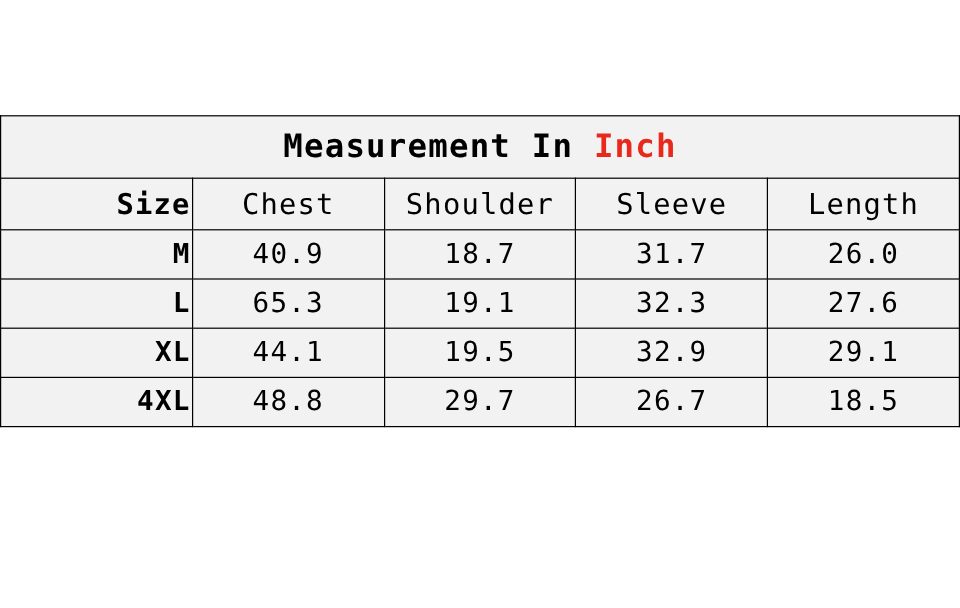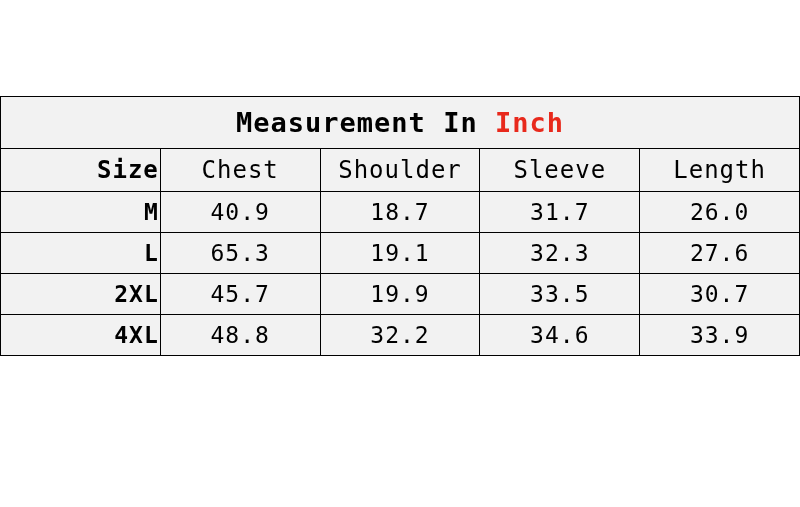--- a/index.html
+++ b/index.html
@@ -98,29 +98,29 @@
           <td class="col-length">26.0</td>
         </tr>
         <tr class="data-row">
           <td class="col-size">L</td>
           <td class="col-chest accent-text">65.3</td>
           <td class="col-shoulder">19.1</td>
           <td class="col-sleeve">32.3</td>
           <td class="col-length">27.6</td>
         </tr>
         <tr class="data-row">
-          <td class="col-size">2XL</td>
-          <td class="col-chest accent-text">45.7</td>
-          <td class="col-shoulder">19.9</td>
-          <td class="col-sleeve">33.5</td>
-          <td class="col-length">30.7</td>
+          <td class="col-size">XL</td>
+          <td class="col-chest accent-text">44.1</td>
+          <td class="col-shoulder">19.5</td>
+          <td class="col-sleeve">32.9</td>
+          <td class="col-length">29.1</td>
         </tr>
         <tr class="data-row">
           <td class="col-size">4XL</td>
           <td class="col-chest accent-text">48.8</td>
-          <td class="col-shoulder">32.2</td>
-          <td class="col-sleeve">34.6</td>
-          <td class="col-length">33.9</td>
+          <td class="col-shoulder">29.7</td>
+          <td class="col-sleeve">26.7</td>
+          <td class="col-length">18.5</td>
         </tr>
       </tbody>
     </table>
   </div>
 </div>
 
 </body></html>

